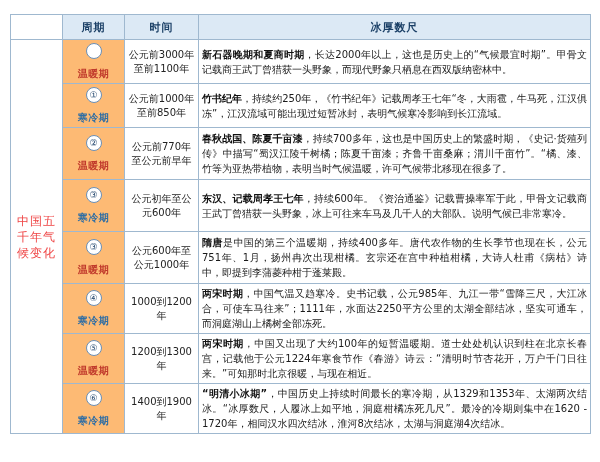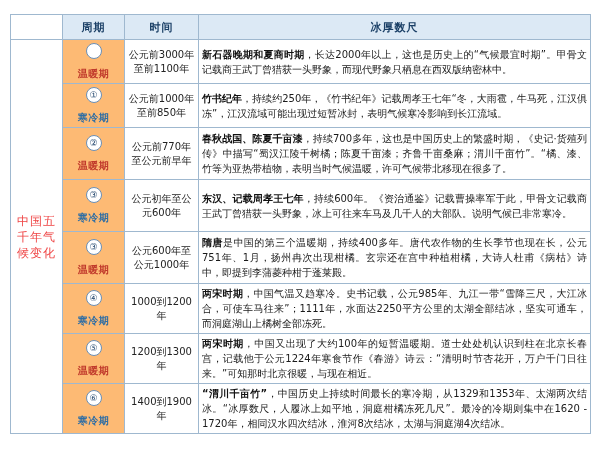--- a/index.html
+++ b/index.html
@@ -191,17 +191,17 @@
         </td>
         <td class="time">1200到1300年</td>
         <td class="climate"><span class="era">两宋时期</span><span>，中国又出现了大约100年的短暂温暖期。道士处处机认识到柱在北京长春宫，记载他于公元1224年寒食节作《春游》诗云：“清明时节杏花开，万户千门日往来。”可知那时北京很暖，与现在相近。</span></td>
       </tr>
       <tr class="row-h8">
         <td class="period">
           <span class="num-circle">⑥</span>
           <span class="phase cold">寒冷期</span>
         </td>
         <td class="time">1400到1900年</td>
-        <td class="climate"><span class="era">“渭川千亩竹”</span><span>，中国历史上持续时间最长的寒冷期，从1329和1353年、太湖两次结冰。“冰厚数尺，人履冰上如平地，洞庭柑橘冻死几尺”。最冷的冷期则集中在1620 - 1720年，相同汉水四次结冰，淮河8次结冰，太湖与洞庭湖4次结冰。</span></td>
+        <td class="climate"><span class="era">“明清小冰期”</span><span>，中国历史上持续时间最长的寒冷期，从1329和1353年、太湖两次结冰。“冰厚数尺，人履冰上如平地，洞庭柑橘冻死几尺”。最冷的冷期则集中在1620 - 1720年，相同汉水四次结冰，淮河8次结冰，太湖与洞庭湖4次结冰。</span></td>
       </tr>
     </tbody>
   </table>
 </div>
 
 </body></html>

